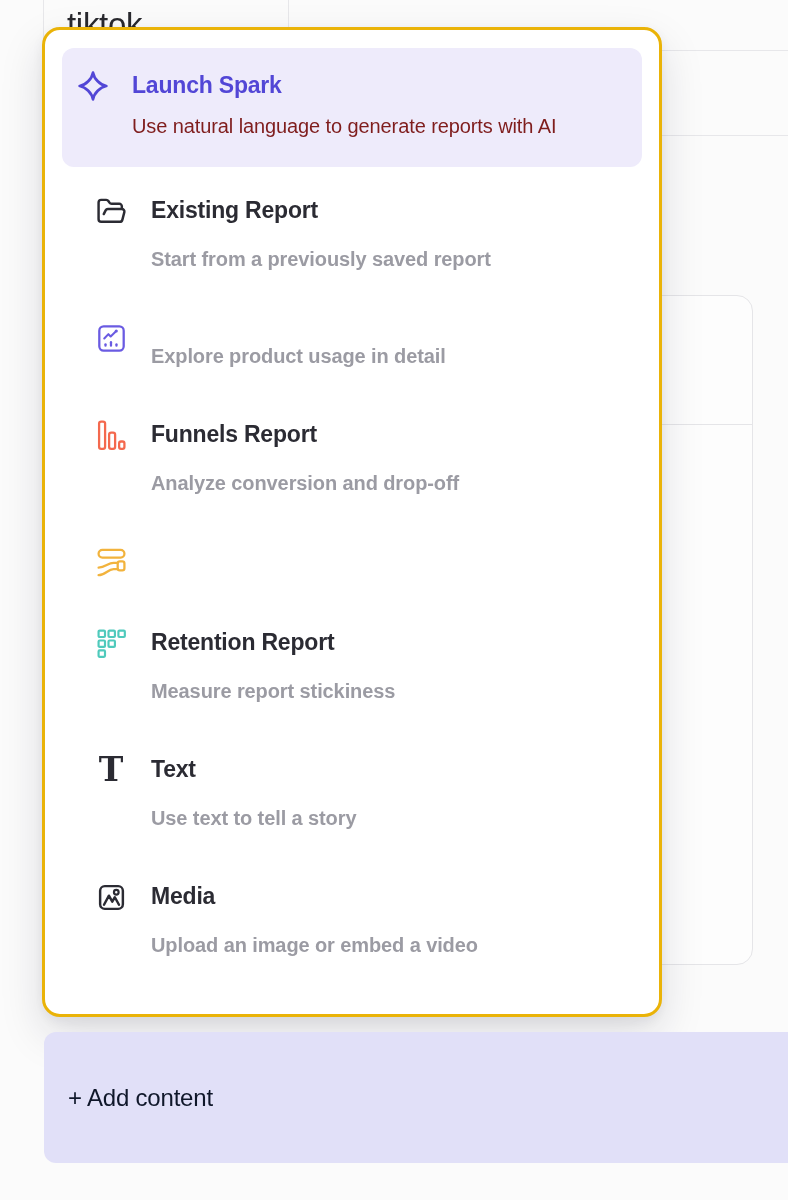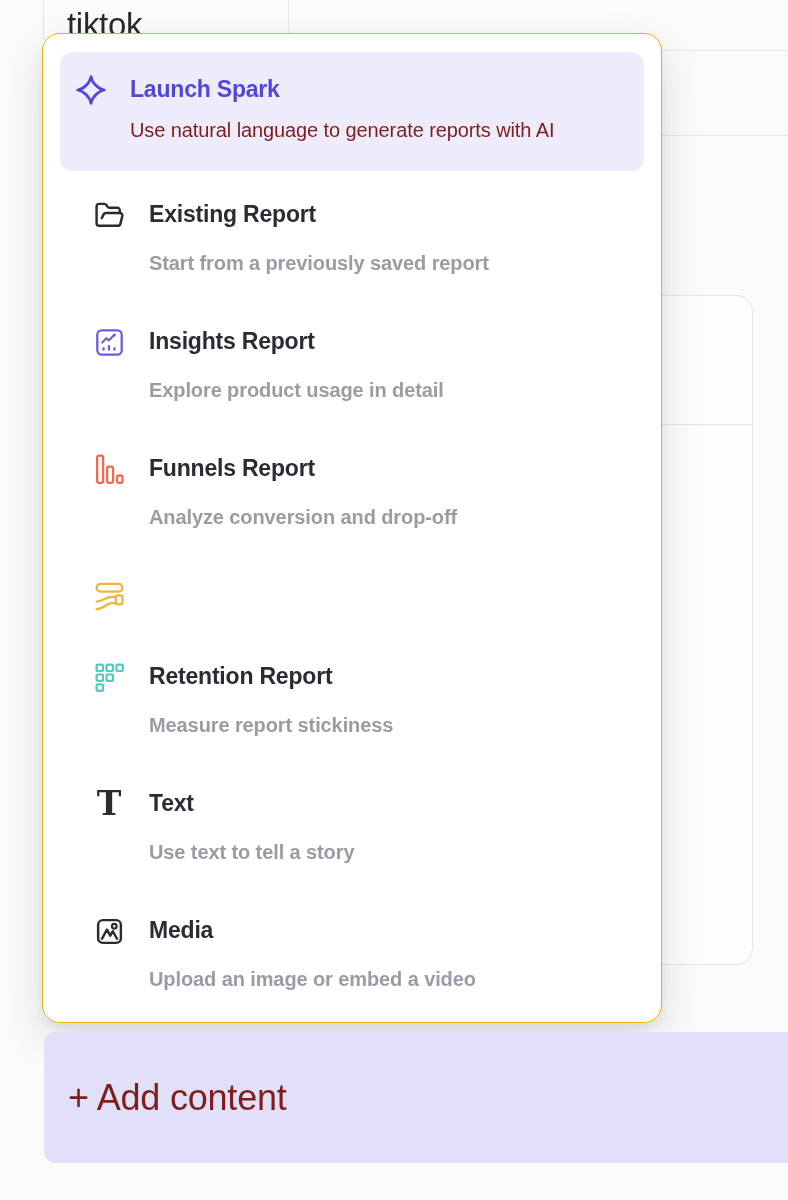--- a/index.html
+++ b/index.html
@@ -26,24 +26,24 @@
   .bg-card {
     position: absolute; left: 300px; top: 295px;
     width: 453px; height: 670px;
     border: 1px solid #e5e5e8; border-radius: 16px;
     background: #fdfdfd;
   }
   .bg-card-header { height: 129px; border-bottom: 1px solid #e5e5e8; }
 
   
   .popover {
-    position: absolute; left: 42px; top: 33px;
+    position: absolute; left: 42px; top: 27px;
     width: 620px; height: 990px;
     background: #ffffff;
-    border: 1px solid #eab308;
+    border: 3px solid #eab308;
     border-radius: 18px;
     box-shadow: 0 18px 44px rgba(25,25,50,0.13), 0 4px 12px rgba(25,25,50,0.06);
     padding: 18px 17px 0 17px;
   }
 
   .spark-item {
     background: #eeebfb;
     border-radius: 12px;
     padding: 22px 20px 24px 15px;
     display: flex; align-items: flex-start;
@@ -91,21 +91,21 @@
   .add-content-bar {
     position: absolute; left: 44px; right: -18px; top: 1032px;
     height: 131px;
     background: #e1e0f8;
     border-radius: 12px;
     display: flex; align-items: center;
     padding-left: 24px;
     cursor: pointer;
   }
   .add-content-label {
-    font-size: 36px; color: #7f1d1d; letter-spacing: -0.2px;
+    font-size: 24px; color: #0f172a; letter-spacing: -0.2px;
   }
 
   svg { display: block; }
 </style>
 </head>
 <body>
 
 <div class="bg-vline left-card-edge"></div>
 <div class="bg-row-label">tiktok</div>
 <div class="bg-vline col-divider"></div>
@@ -148,21 +148,20 @@
         <svg width="31" height="31" viewBox="0 0 30 30" fill="none">
           <rect x="3.2" y="3.2" width="23.6" height="23.6" rx="4.2" stroke="#6a5be2" stroke-width="2.2"></rect>
           <polyline points="8,15 12,10.8 14.2,13 19.6,7.8" stroke="#6a5be2" stroke-width="2" stroke-linecap="round" stroke-linejoin="round"></polyline>
           <circle cx="19.6" cy="7.8" r="1.5" fill="#6a5be2"></circle>
           <line x1="9.2" y1="20.6" x2="9.2" y2="22" stroke="#6a5be2" stroke-width="2.2" stroke-linecap="round"></line>
           <line x1="14.5" y1="18.6" x2="14.5" y2="22" stroke="#6a5be2" stroke-width="2.2" stroke-linecap="round"></line>
           <line x1="19.8" y1="20.6" x2="19.8" y2="22" stroke="#6a5be2" stroke-width="2.2" stroke-linecap="round"></line>
         </svg>
       </div>
       <div class="item-text">
-        <div class="item-title">Insights Report</div>
         <div class="item-desc">Explore product usage in detail</div>
       </div>
     </div>
 
     <div class="menu-item">
       <div class="icon-box">
         <svg width="31" height="31" viewBox="0 0 30 30" fill="none">
           <rect x="3" y="1.5" width="5.8" height="26.5" rx="2" stroke="#f4694e" stroke-width="2.2"></rect>
           <rect x="12.7" y="12.2" width="5.8" height="15.8" rx="2" stroke="#f4694e" stroke-width="2.2"></rect>
           <rect x="22.4" y="20.8" width="5.1" height="7.2" rx="1.8" stroke="#f4694e" stroke-width="2.2"></rect>

